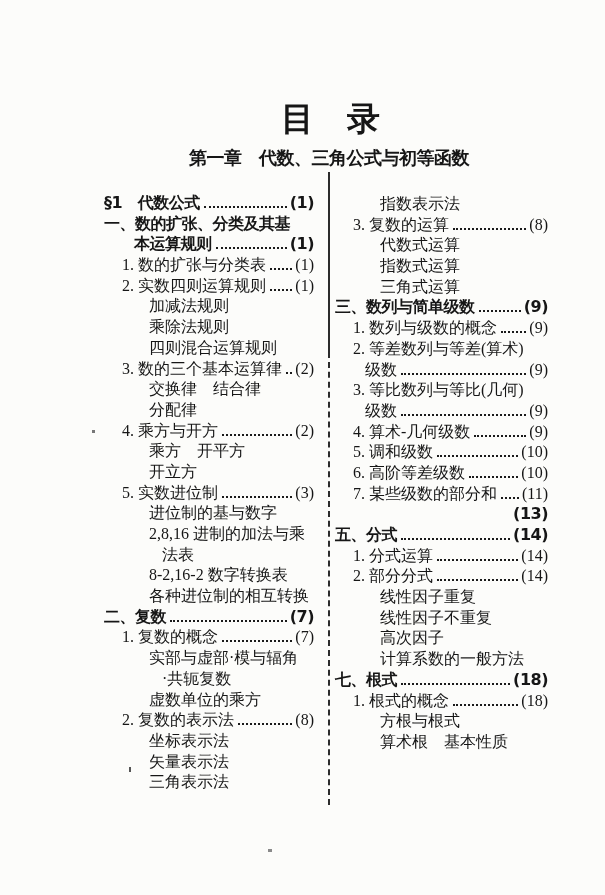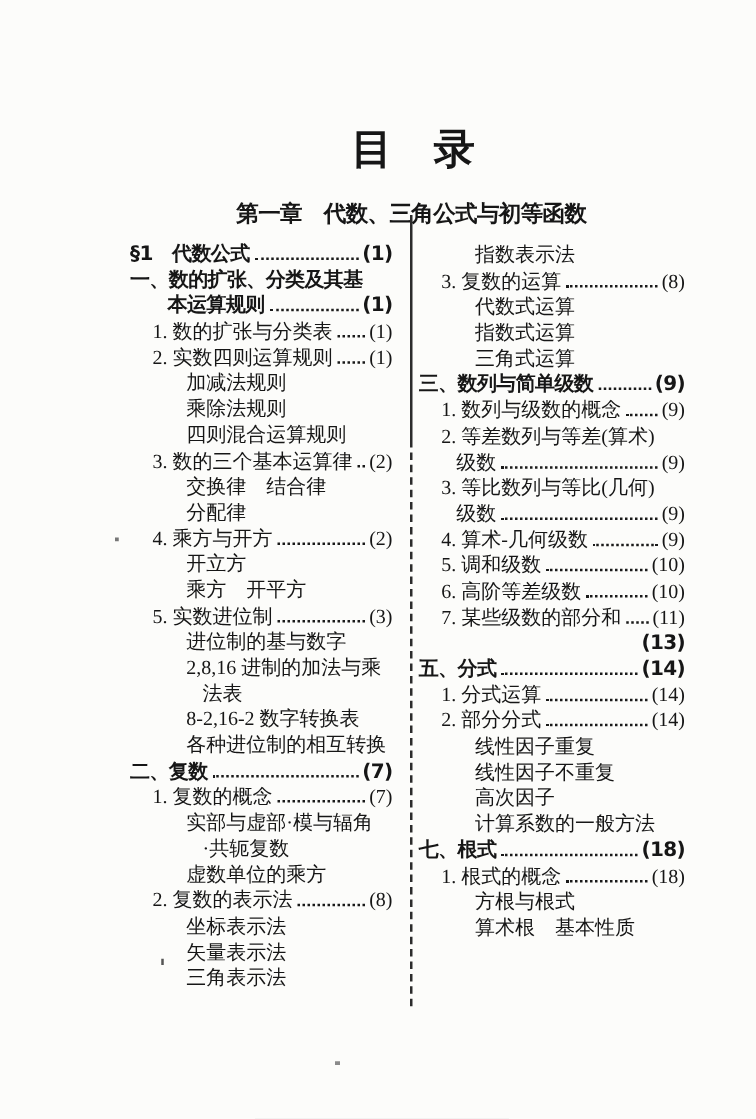--- a/index.html
+++ b/index.html
@@ -11,21 +11,21 @@
     font-family:"Liberation Serif","DejaVu Serif",serif;
     color:#161616;
   }
   .title{
     position:absolute;left:281px;top:97px;
     font-size:33px;font-weight:bold;
     font-family:Liberation Mono, monospace;
     white-space:nowrap;
   }
   .chapter{
-    position:absolute;left:189px;top:159px;
+    position:absolute;left:189px;top:146px;
     font-size:18px;font-weight:bold;letter-spacing:-0.5px;
     font-family:"DejaVu Sans","Liberation Sans",sans-serif;
     white-space:nowrap;
   }
   .col{position:absolute;font-size:16px;}
   .col-left{left:104px;top:193px;width:210px;}
   .col-right{left:335px;top:194px;width:213px;}
   .line{
     display:flex;align-items:baseline;
     height:20.7px;white-space:nowrap;
@@ -114,24 +114,24 @@
       </div>
       <div class="line ind3">
         <span class="t">分配律</span>
       </div>
       <div class="line ind1">
         <span class="t">4. 乘方与开方</span>
         <span class="leader"></span>
         <span class="pg">(2)</span>
       </div>
       <div class="line ind3">
+        <span class="t">乘方　开平方</span>
+      </div>
+      <div class="line ind3">
         <span class="t">开立方</span>
-      </div>
-      <div class="line ind3">
-        <span class="t">乘方　开平方</span>
       </div>
       <div class="line ind1">
         <span class="t">5. 实数进位制</span>
         <span class="leader"></span>
         <span class="pg">(3)</span>
       </div>
       <div class="line ind3">
         <span class="t">进位制的基与数字</span>
       </div>
       <div class="line ind3">

